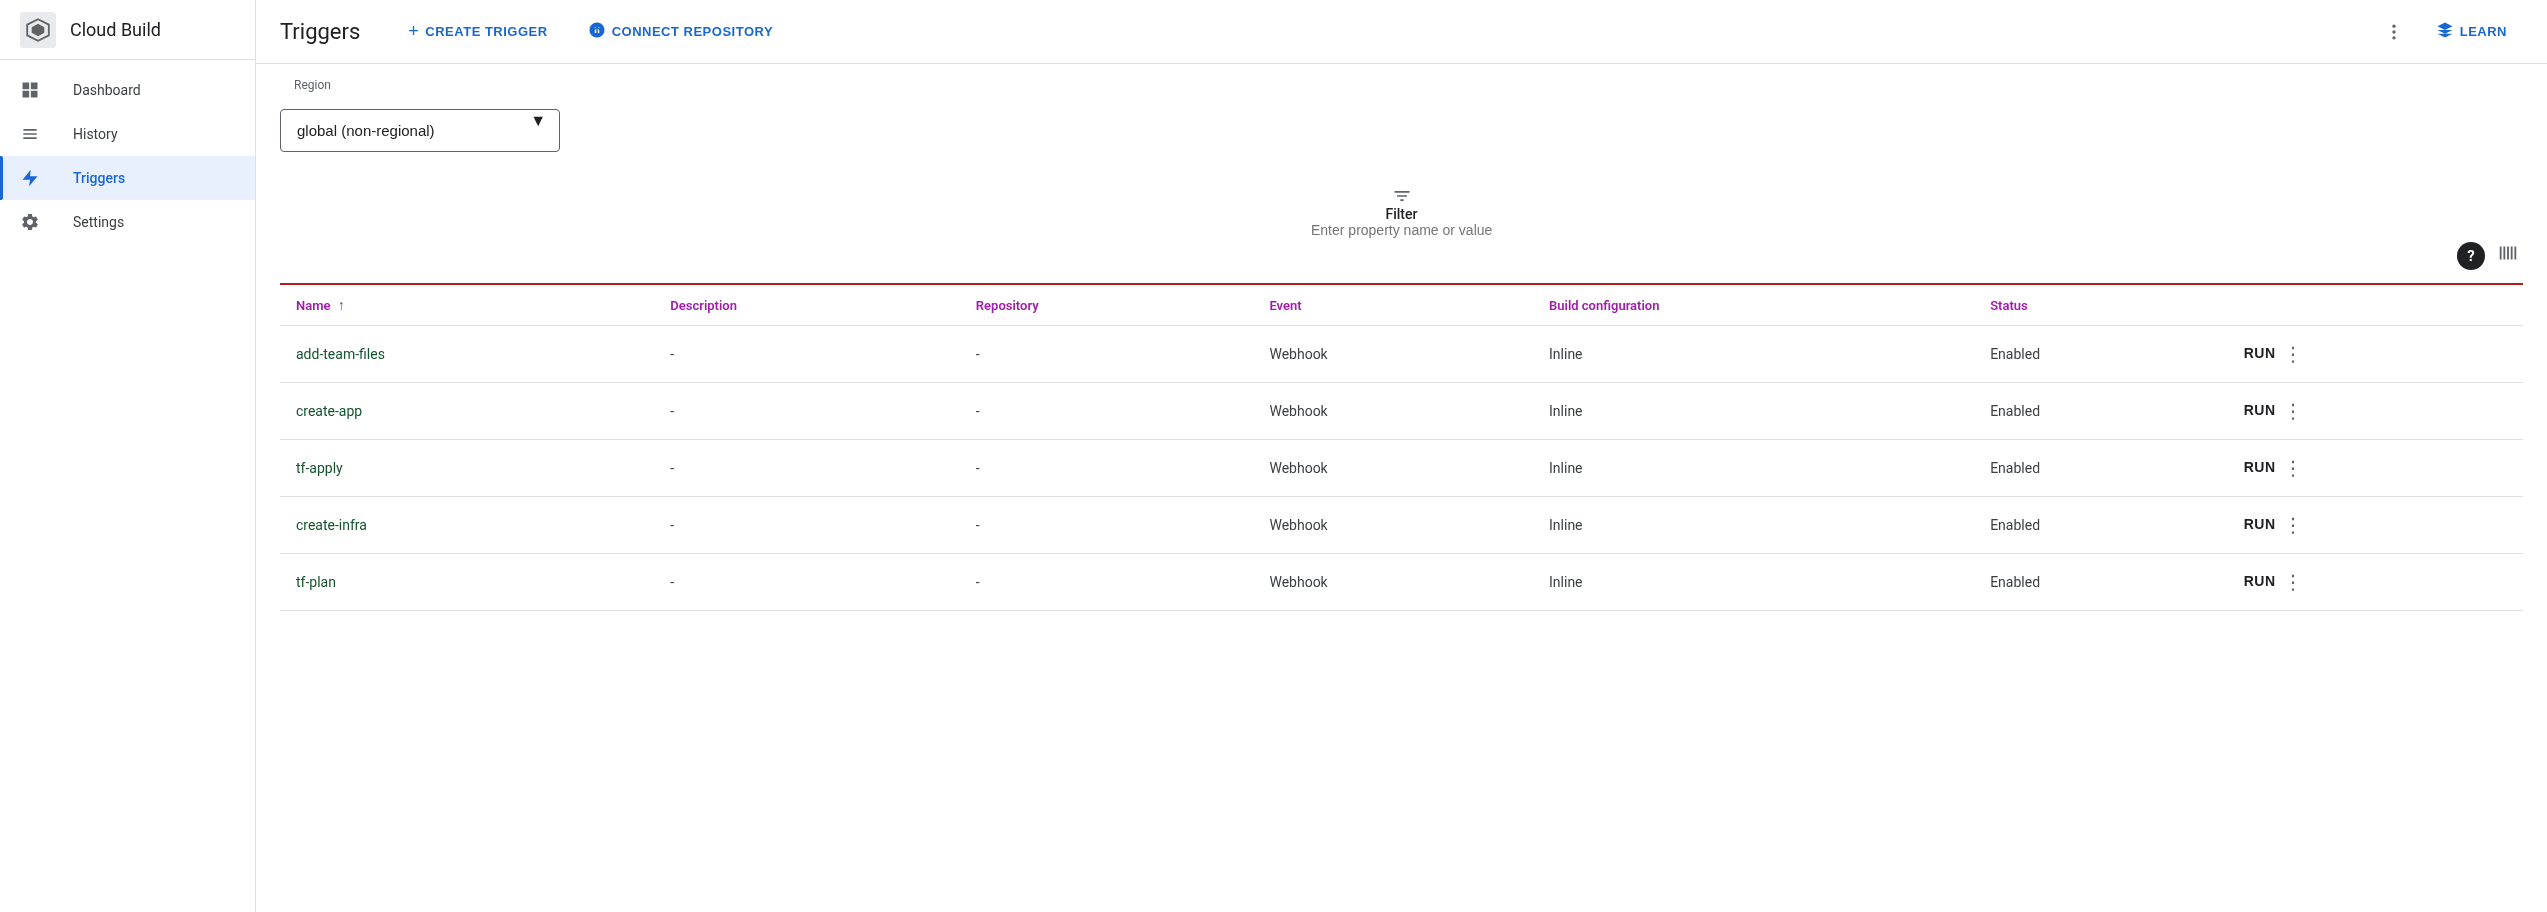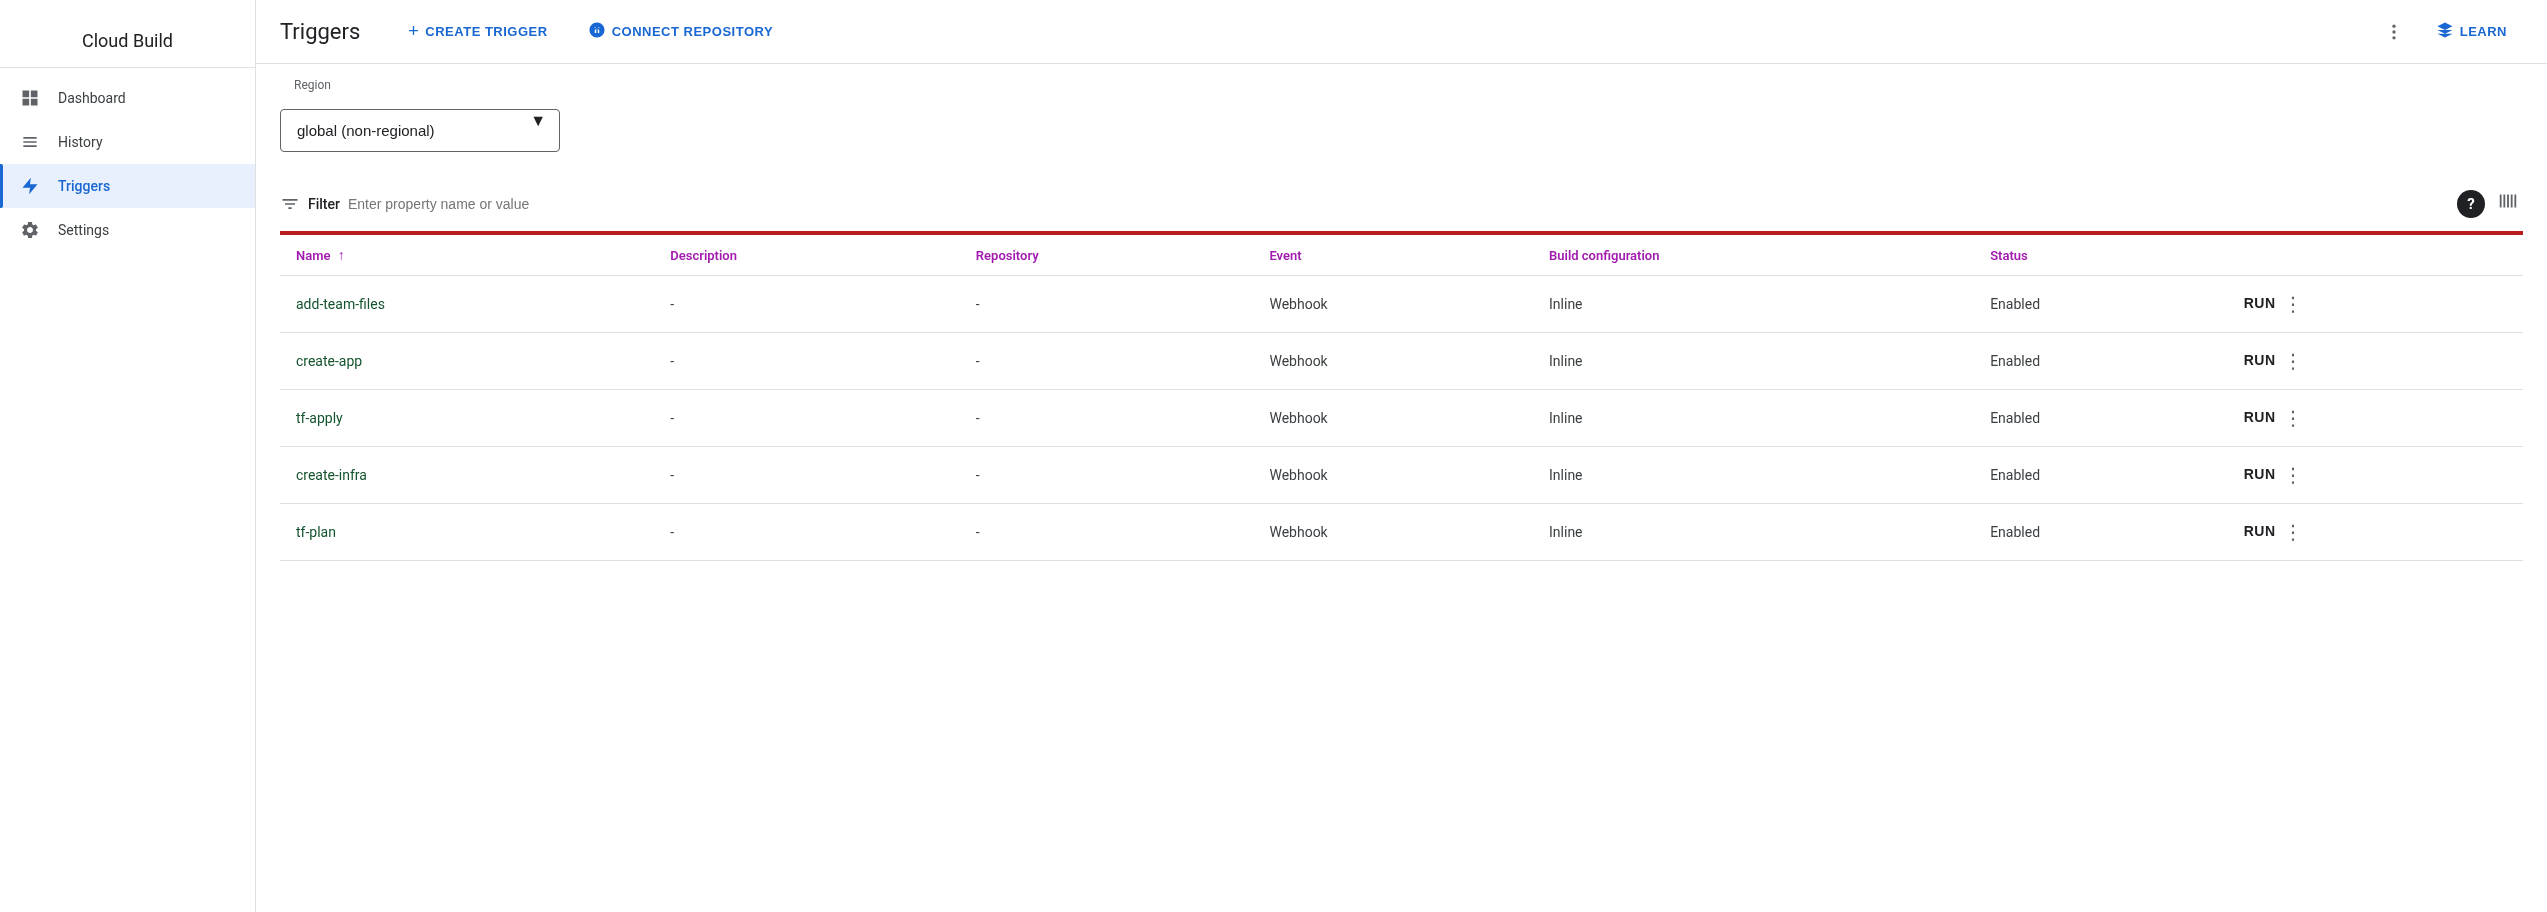--- a/index.html
+++ b/index.html
@@ -13,39 +13,38 @@
       display: flex;
       flex-direction: column;
       background: #fff;
     }
     .sidebar-header {
       display: flex;
       align-items: center;
       padding: 16px 20px;
       border-bottom: 1px solid #e0e0e0;
       gap: 14px;
-      height: 68px;
-      flex-direction: column;
+      height: 60px;
     }
     .sidebar-logo {
       width: 36px;
       height: 36px;
     }
     .sidebar-title {
       font-size: 18px;
       font-weight: 400;
       color: #202124;
     }
     .sidebar-nav {
       padding: 8px 0;
     }
     .sidebar-item {
       display: flex;
       align-items: center;
-      gap: 18px;
+      gap: 33px;
       padding: 12px 20px;
       cursor: pointer;
       color: #3c4043;
       font-size: 14px;
       font-weight: 400;
       position: relative;
       border-radius: 0;
     }
     .sidebar-item.active {
       background: #e8f0fe;
@@ -177,24 +176,25 @@
       transform: translateY(-50%);
       pointer-events: none;
       color: #202124;
       font-size: 16px;
     }
 
     
     .filter-bar {
       display: flex;
       align-items: center;
-      border-bottom: 4px solid #b91c1c;
+      border-bottom: 2px solid #b91c1c;
       padding: 10px 0;
       margin-bottom: 0;
-      gap: 8px;
+      gap: 0;
+      flex-direction: column;
     }
     .filter-icon {
       color: #5f6368;
       font-size: 18px;
       display: flex;
       align-items: center;
     }
     .filter-label {
       font-weight: 500;
       color: #202124;

